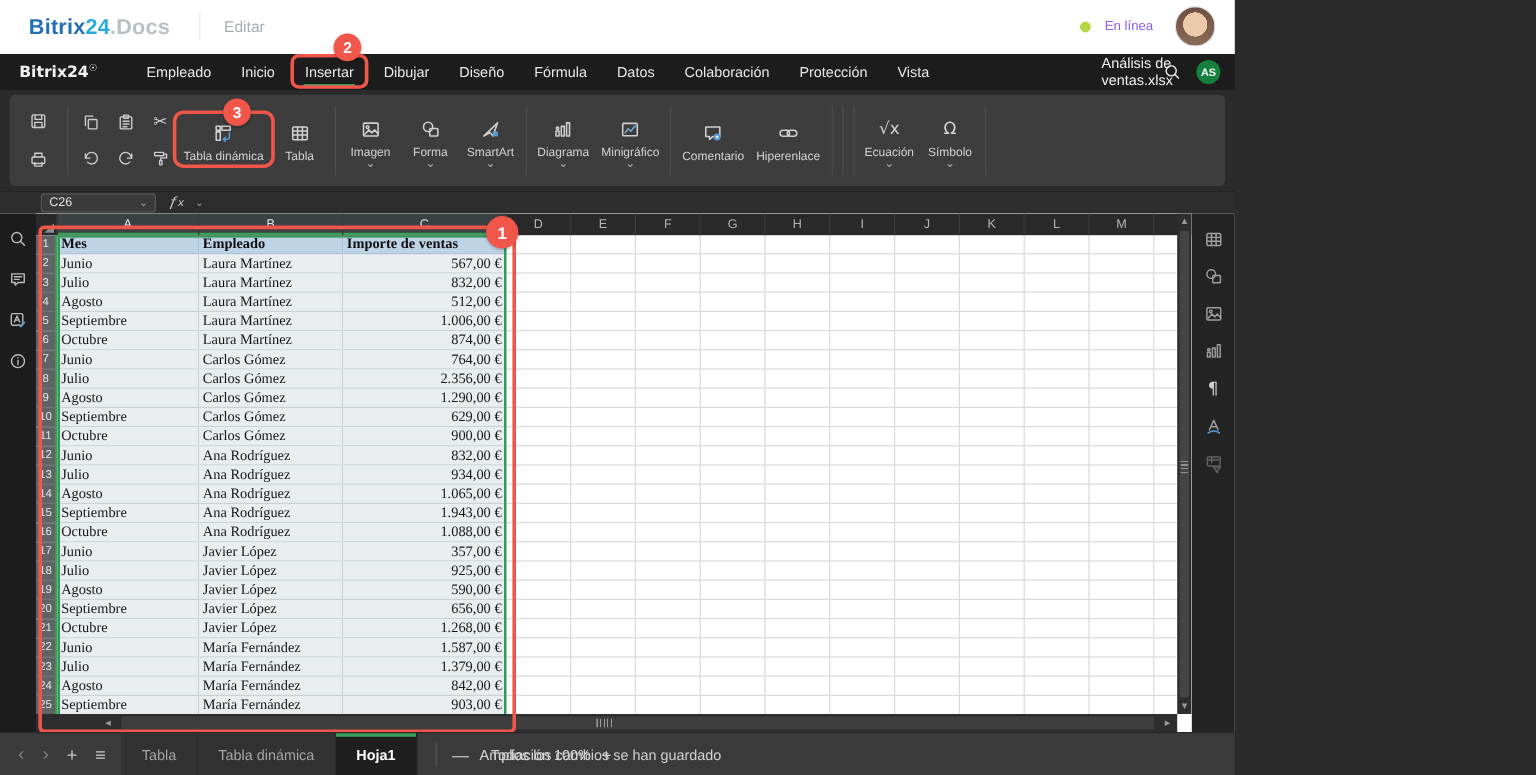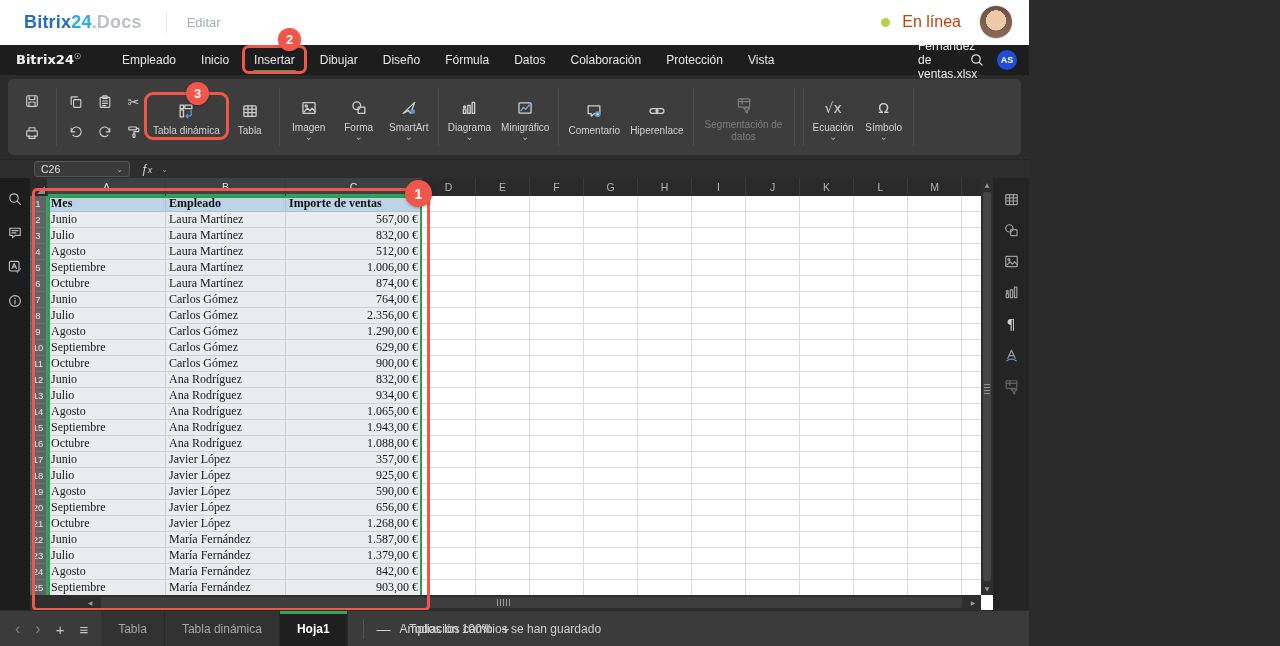--- a/index.html
+++ b/index.html
@@ -8,37 +8,37 @@
   .app{width:1029px;height:646px;display:flex;flex-direction:column;justify-content:center;}
 
   
   .topbar{height:46px;background:#fff;display:flex;align-items:center;padding-left:24px;position:relative;z-index:5;flex:none;}
   .brand{font-size:18px;font-weight:bold;letter-spacing:.2px;}
   .b1{color:#2570b5}.b2{color:#29abe2}.b3{color:#b9c0c7;}
   .tb-sep{width:1px;height:22px;background:#e4e6e8;margin:0 20px 0 24px;}
   .edit-lbl{color:#a6adb5;font-size:13px;}
   .topbar-right{margin-left:auto;display:flex;align-items:center;gap:12px;padding-right:16px;}
   .online-dot{width:9px;height:9px;border-radius:50%;background:#b5d643;}
-  .online-lbl{color:#c2410c;font-size:16px;margin-right:6px;}
+  .online-lbl{color:#8b5cf6;font-size:11px;margin-right:6px;}
   .user-avatar{width:32px;height:32px;border-radius:50%;border:1px solid #e3e3e3;
      background:radial-gradient(circle at 50% 45%,#ecc9ab 0 42%,rgba(0,0,0,0) 43%),linear-gradient(#6d5042,#8a6b58);}
   .share-btn{background:#29c3f2;color:#fff;font-weight:bold;font-size:12px;border:none;border-radius:17px;
      padding:10px 18px;display:flex;align-items:center;gap:7px;font-family:inherit;letter-spacing:.4px;}
   .share-chev{font-size:9px;line-height:4px;}
 
   
   .menubar{height:30px;background:#1d1d1d;display:flex;align-items:center;position:relative;z-index:6;color:#e8e8e8;flex:none;}
   .mlogo{font-weight:bold;font-size:13px;color:#f2f2f2;margin-left:16px;width:78px;font-family:"DejaVu Sans",sans-serif;}
   .mlogo sup{font-size:8px;}
   .mtabs{display:flex;gap:21px;margin-left:26px;font-size:12px;}
   .mtab{position:relative;padding:8px 2px 9px;cursor:default;white-space:nowrap;}
   .mtab.active::after{content:"";position:absolute;left:1px;right:1px;bottom:3px;height:3px;background:#38a159;border-radius:1px;}
   .fname{position:absolute;left:955px;transform:translateX(-50%);font-size:12px;color:#efefef;}
   .mright{margin-left:auto;display:flex;align-items:center;gap:12px;padding-right:12px;}
-  .as-avatar{width:20px;height:20px;border-radius:50%;background:#1d4ed8;color:#fff;font-size:9px;font-weight:bold;
+  .as-avatar{width:20px;height:20px;border-radius:50%;background:#15803d;color:#fff;font-size:9px;font-weight:bold;
      display:flex;align-items:center;justify-content:center;}
 
   
   .ann-rect{position:absolute;border:3px solid #f0564a;border-radius:7px;pointer-events:none;z-index:40;}
   .ann-badge{position:absolute;background:#f0564a;color:#fff;font-weight:bold;border-radius:50%;
      display:flex;align-items:center;justify-content:center;z-index:41;box-shadow:0 1px 3px rgba(0,0,0,.3);pointer-events:none;}
   .mtab .ann-rect{top:0;bottom:2px;left:-10px;right:-10px;}
   .mtab .ann-badge{top:-17px;left:26px;width:23px;height:23px;font-size:13px;}
   .tbtn.annotated{position:relative;}
   .tbtn.annotated .ann-rect{inset:-5px -4px -2px -4px;border-radius:9px;}
@@ -60,21 +60,21 @@
   .tbtn .chev{font-size:10px;color:#ababab;line-height:6px;margin-top:0;}
   .tbtn.disabled{opacity:.42;}
   .gl{font-size:14px;color:#d2d2d2;font-family:"DejaVu Sans",sans-serif;}
   svg.i{display:block;}
 
   
   .formulabar{height:18px;background:#2d2d2d;display:flex;align-items:center;border-top:1px solid #242424;flex:none;position:relative;}
   .namebox{width:82px;height:14px;margin-left:34px;background:#3a3a3a;border:1px solid #565656;border-radius:3px;
      color:#e2e2e2;font-size:10.5px;display:flex;align-items:center;padding:0 6px;}
   .namebox .nchev{margin-left:auto;font-size:8px;color:#a7a7a7;font-family:"DejaVu Sans",sans-serif;}
-  .fx{color:#cfcfcf;font-size:12px;font-style:italic;margin:0 9px 0 11px;font-family:Liberation Sans, sans-serif;}
+  .fx{color:#cfcfcf;font-size:12px;font-style:italic;margin:0 9px 0 11px;font-family:Liberation Mono, monospace;}
   .fval{color:#e5e5e5;font-size:11.5px;flex:1;}
   .fchev{color:#9a9a9a;font-size:8px;padding-right:7px;font-family:"DejaVu Sans",sans-serif;}
 
   
   .workspace{height:432px;display:flex;position:relative;background:#fff;flex:none;}
   .leftrail{width:30px;background:#1d1d1d;display:flex;flex-direction:column;align-items:center;padding-top:13px;gap:18px;color:#bdbdbd;flex:none;}
   .rightrail{width:36px;background:#242424;display:flex;flex-direction:column;align-items:center;padding-top:13px;gap:14px;color:#9e9e9e;flex:none;}
   .rightrail .dim{opacity:.5;}
   .gridwrap{position:relative;flex:1;overflow:hidden;background:#fff;}
   .colheads{display:flex;height:18px;background:#2a2a2a;position:relative;z-index:2;}
@@ -146,21 +146,21 @@
         <span class="mtab">Inicio</span>
         <span class="mtab active">Insertar<div class="ann-rect"></div><div class="ann-badge">2</div></span>
         <span class="mtab">Dibujar</span>
         <span class="mtab">Diseño</span>
         <span class="mtab">Fórmula</span>
         <span class="mtab">Datos</span>
         <span class="mtab">Colaboración</span>
         <span class="mtab">Protección</span>
         <span class="mtab">Vista</span>
       </div>
-    <div class="fname">Fernández de ventas.xlsx</div>
+    <div class="fname">Análisis de ventas.xlsx</div>
     <div class="mright">
       <span>
           <svg class="i" width="16" height="16" viewBox="0 0 16 16" fill="none" stroke="#e0e0e0" stroke-width="1.3">
             <circle cx="7" cy="7" r="4.2"></circle>
             <path d="M10.2 10.2l3.2 3.2"></path>
           </svg>
         </span>
       <div class="as-avatar">AS</div>
     </div>
   </nav>
@@ -344,32 +344,20 @@
             <span>
               <svg class="i" width="18" height="18" viewBox="0 0 16 16" fill="none" stroke="currentColor" stroke-width="1.15" stroke-linecap="round" stroke-linejoin="round">
                 <rect x="1.8" y="5.8" width="7" height="4.4" rx="2.2"></rect>
                 <rect x="7.2" y="5.8" width="7" height="4.4" rx="2.2"></rect>
               </svg>
             </span>
           </div>
           <div class="lbl">Hiperenlace</div>
         </div>
         <div class="vdiv"></div>
-        <div class="tbtn disabled">
-          <div class="ico">
-            <span>
-              <svg class="i" width="18" height="18" viewBox="0 0 16 16" fill="none" stroke="currentColor" stroke-width="1.15" stroke-linecap="round" stroke-linejoin="round">
-                <rect x="3" y="2.6" width="10" height="7.2" rx="0.8"></rect>
-                <path d="M3 5h10M6.4 2.6v4.6"></path>
-                <path d="M7.6 10.6h5.6l-2.2 2.4v2l-1.2-.9v-1.1z"></path>
-              </svg>
-            </span>
-          </div>
-          <div class="lbl">Segmentación de datos</div>
-        </div>
         <div class="vdiv"></div>
         <div class="vdiv"></div>
         <div class="tbtn">
           <div class="ico">
             <span class="gl">√x</span>
           </div>
           <div class="lbl">Ecuación</div>
           <div class="chev">⌄</div>
         </div>
         <div class="tbtn">

